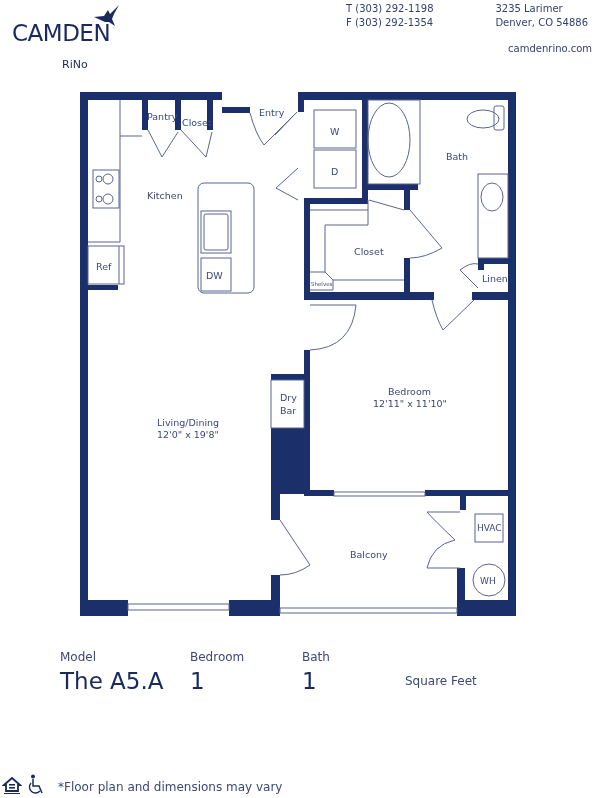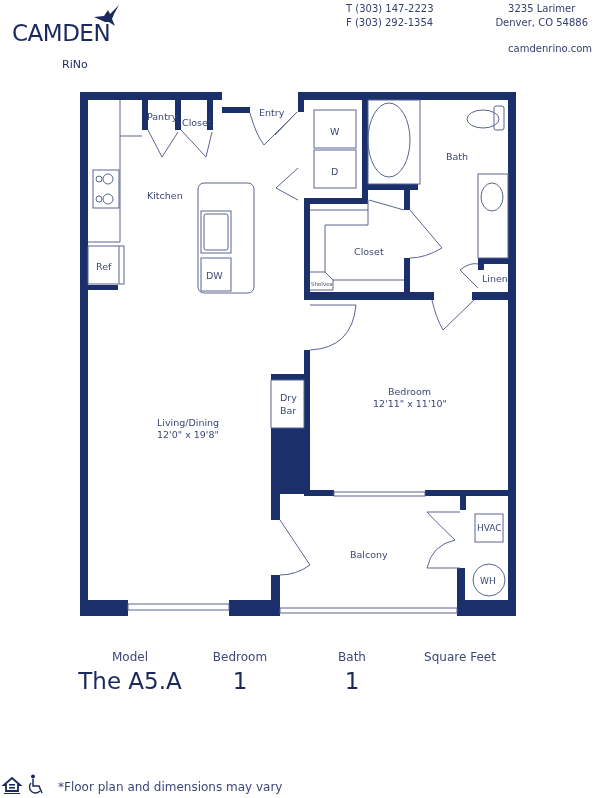--- a/index.html
+++ b/index.html
@@ -2,44 +2,44 @@
 <html><head>
 <meta charset="utf-8">
 <style>
   html, body { margin: 0; padding: 0; background: #ffffff; }
   body { width: 600px; height: 798px; position: relative; overflow: hidden; font-family: "DejaVu Sans", sans-serif; color: #1b2a5e; }
   .logo { position: absolute; left: 0; top: 4px; width: 130px; height: 52px; }
   .logo .brand { position: absolute; left: 12px; top: 16px; font-size: 23px; letter-spacing: -0.5px; color: #1b2a5e; font-family: "DejaVu Sans", sans-serif; }
   .logo .sub { position: absolute; left: 62px; top: 54px; font-size: 11px; color: #1b2a5e; }
   .logo .bird { position: absolute; left: 92px; top: 0px; }
   .contact { position: absolute; top: 2px; left: 346px; font-size: 10px; line-height: 14px; color: #35406e; }
-  .address { position: absolute; top: 2px; right: 12px; text-align: center; font-size: 10px; line-height: 14px; color: #35406e; }
+  .address { position: absolute; top: 2px; right: 12px; text-align: left; font-size: 10px; line-height: 14px; color: #35406e; }
   .site { position: absolute; top: 43px; right: 8px; font-size: 10px; color: #35406e; margin-left: 22px; }
   .plan { position: absolute; left: 0; top: 0; }
   .room-label { font-family: "DejaVu Sans", sans-serif; fill: #3c4878; }
   .stats { position: absolute; top: 650px; left: 0; width: 600px; }
-  .stat { position: absolute; text-align: center; }
+  .stat { position: absolute; }
   .stat .lbl { font-size: 12px; color: #3c4878; }
   .stat .val { font-size: 23px; color: #1b2a5e; margin-top: 4px; }
   .footer { position: absolute; left: 0; top: 770px; width: 600px; height: 28px; }
   .footer .note { position: absolute; left: 58px; top: 10px; font-size: 12px; color: #3c4878; }
 </style>
 </head>
 <body>
 
 <div class="logo">
   <svg class="bird" width="30" height="26" viewBox="0 0 30 26">
     <path d="M2 13 L12 12 L16 6 L18 10 L27 1 L22 10 L20 15 L23 22 L17 18 L13 18 Z" fill="#1b2a5e"></path>
   </svg>
   <span class="brand">CAMDEN</span>
   <span class="sub">RiNo</span>
 </div>
 
 <div class="contact">
-  <div>T (303) 147-2223</div>
+  <div>T (303) 292-1198</div>
   <div>F (303) 292-1354</div>
 </div>
 <div class="address">
   <div>3235 Larimer</div>
   <div>Denver, CO 54886</div>
 </div>
 <div class="site">camdenrino.com</div>
 
 <svg class="plan" width="600" height="640" viewBox="0 0 600 640">
   <g fill="#1b2f6b">
@@ -192,21 +192,21 @@
     <div class="val">The A5.A</div>
   </div>
   <div class="stat" style="left:190px;width:100px;">
     <div class="lbl">Bedroom</div>
     <div class="val">1</div>
   </div>
   <div class="stat" style="left:302px;width:100px;">
     <div class="lbl">Bath</div>
     <div class="val">1</div>
   </div>
-  <div class="stat" style="left:405px;width:110px;">
+  <div class="stat" style="left:405px;width:110px;margin-top:24px;">
     <div class="lbl">Square Feet</div>
   </div>
 </div>
 
 <div class="footer">
   <svg style="position:absolute;left:2px;top:6px;" width="20" height="20" viewBox="0 0 20 20">
     <path d="M2 9 L10 2 L18 9 L16 9 L16 15 L4 15 L4 9 Z" fill="none" stroke="#1b2a5e" stroke-width="1.8"></path>
     <rect x="7" y="8" width="6" height="1.6" fill="#1b2a5e"></rect>
     <rect x="7" y="11" width="6" height="1.6" fill="#1b2a5e"></rect>
     <rect x="2" y="17" width="16" height="1" fill="#1b2a5e"></rect>

